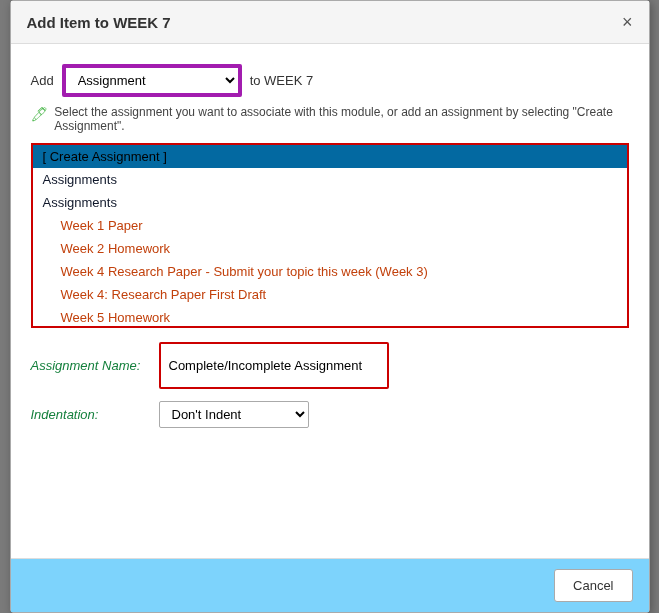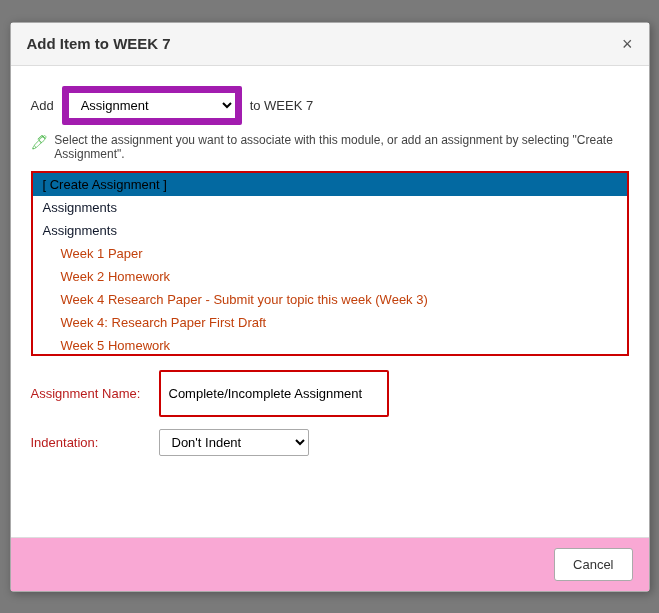--- a/index.html
+++ b/index.html
@@ -10,21 +10,20 @@
       display: flex;
       align-items: center;
       justify-content: center;
       width: 659px;
       height: 613px;
     }
     .modal-overlay {
       width: 659px;
       height: 613px;
       display: flex;
-      align-items: center;
       justify-content: center;
       background: rgba(0,0,0,0.4);
     }
     .modal {
       background: #fff;
       width: 640px;
       min-height: 570px;
       border: 1px solid #aaa;
       border-radius: 4px;
       display: flex;
@@ -66,21 +65,21 @@
     }
     .add-label {
       color: #333;
       white-space: nowrap;
     }
     .add-week-label {
       color: #333;
       white-space: nowrap;
     }
     .type-select {
-      border: 7px solid #a21caf;
+      border: 4px solid #a21caf;
       padding: 4px 8px;
       font-size: 13px;
       border-radius: 2px;
       background: #fff;
       cursor: pointer;
       min-width: 180px;
     }
     .hint-row {
       display: flex;
       align-items: flex-start;
@@ -117,23 +116,24 @@
       padding-left: 28px;
       color: #c2410c;
     }
     .form-row {
       display: flex;
       align-items: center;
       margin-bottom: 12px;
       gap: 8px;
     }
     .form-label {
-      color: #b91c1c;
+      color: #15803d;
       white-space: nowrap;
       min-width: 120px;
+      font-style: italic;
     }
     .name-input {
       border: 2px solid #cc0000;
       padding: 14px 8px;
       font-size: 13px;
       border-radius: 2px;
       width: 230px;
       background: #fff;
     }
     .indent-select {
@@ -145,21 +145,21 @@
       cursor: pointer;
       min-width: 150px;
     }
     .modal-footer {
       border-top: 1px solid #ddd;
       padding: 10px 16px;
       display: flex;
       justify-content: flex-end;
       align-items: center;
       gap: 0;
-      background: #f9a8d4;
+      background: #7dd3fc;
     }
     .btn-cancel {
       background: #fff;
       border: 1px solid #aaa;
       padding: 8px 18px;
       font-size: 13px;
       border-radius: 3px;
       cursor: pointer;
       color: #333;
     }

